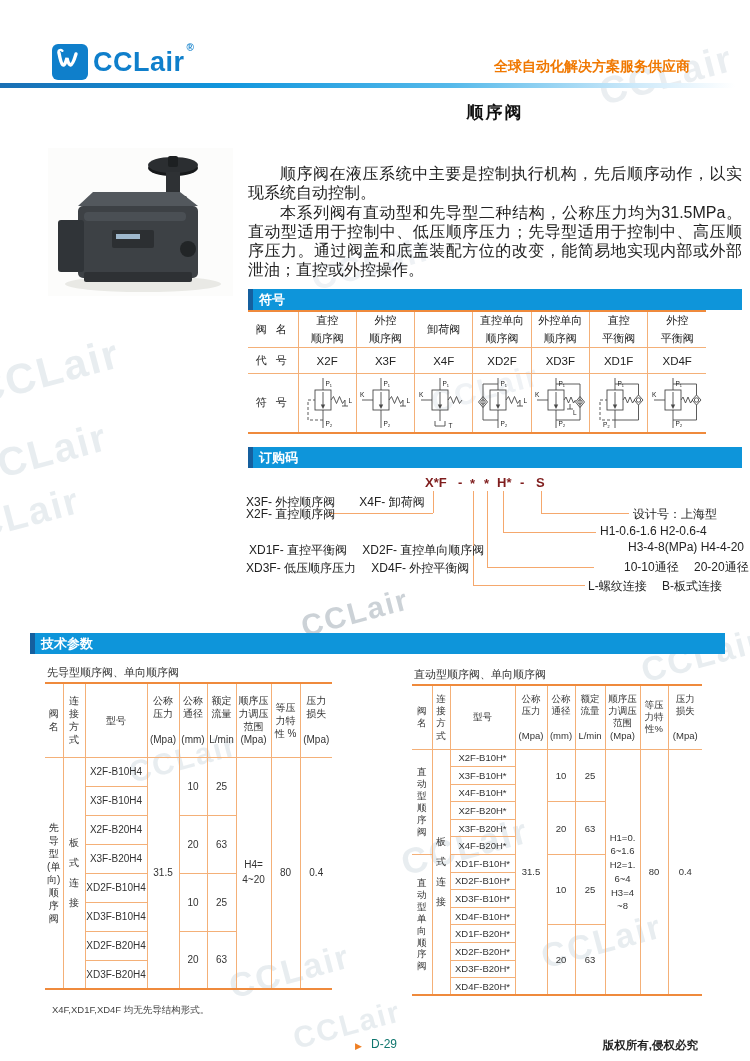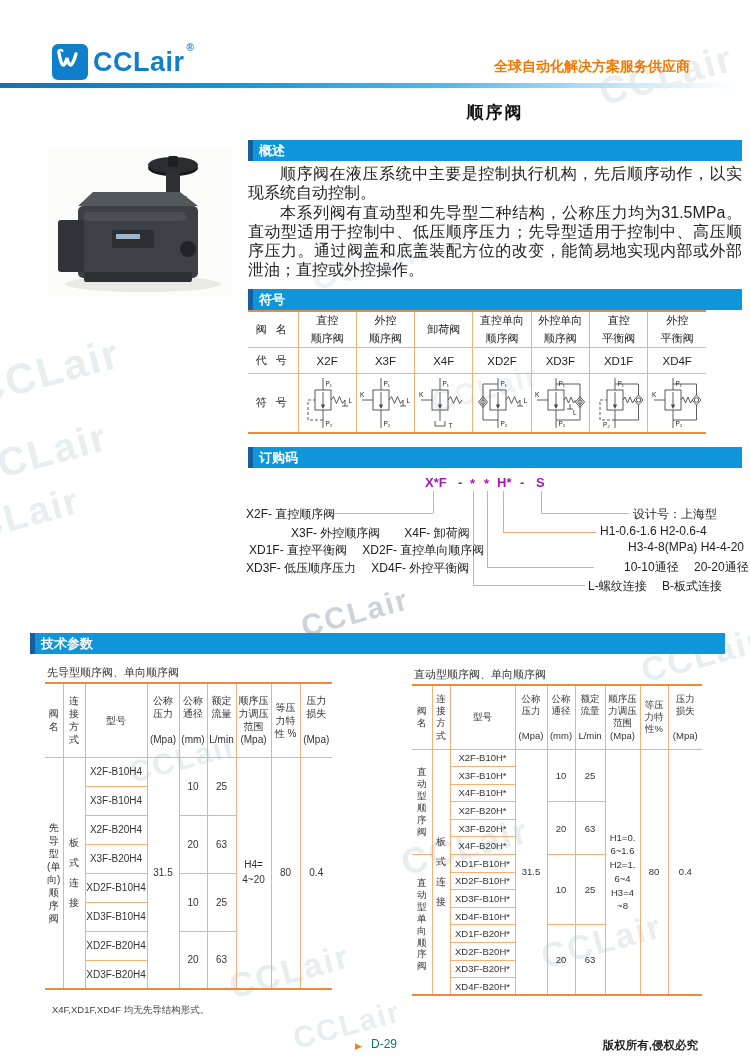--- a/index.html
+++ b/index.html
@@ -32,21 +32,21 @@
           border-top:2px solid #ef8a3c;border-bottom:2px solid #ef8a3c;}
   .stable td{border:1px solid #f4b078;text-align:center;vertical-align:middle;padding:0;color:#222;}
   .stable td.el{border-left:none;} .stable td.er{border-right:none;}
   .s-rowlabel{font-size:11px;letter-spacing:3px;}
   .s-name{font-size:11px;line-height:1.6;white-space:pre-line;}
   .s-code{font-size:11.5px;}
   .symsvg{display:block;margin:0 auto;}
   .symsvg text{font-size:6.5px;fill:#222;font-family:"Liberation Sans",sans-serif;}
   
   .oc-item{position:absolute;font-size:12px;color:#222;white-space:nowrap;}
-  .oc-code{position:absolute;font-size:13px;color:#a21caf;font-weight:bold;}
+  .oc-code{position:absolute;font-size:13px;color:#7f1d1d;font-weight:bold;}
   .lv,.lh{position:absolute;background:#f5a86d;}
   .lv{width:1px;} .lh{height:1px;}
   
   .ttitle{position:absolute;font-size:11px;color:#333;}
   .ttable{position:absolute;border-collapse:collapse;table-layout:fixed;
           border-top:2px solid #ef8a3c;border-bottom:2px solid #ef8a3c;font-size:10px;color:#333;}
   .ttable th,.ttable td{border:1px solid #f4b078;text-align:center;vertical-align:middle;
           padding:0;font-weight:normal;}
   .ttable .el{border-left:none;} .ttable .er{border-right:none;}
   .hd{white-space:pre-line;line-height:1.3;font-size:10px;}
@@ -107,21 +107,20 @@
       <polygon points="45,44 132,44 150,58 30,58" fill="#53585d"></polygon>
       <rect x="30" y="58" width="120" height="72" rx="5" fill="#3d4145"></rect>
       <rect x="10" y="72" width="26" height="52" rx="3" fill="#303438"></rect>
       <rect x="36" y="64" width="102" height="9" rx="4" fill="#4a4f54"></rect>
       <rect x="64" y="82" width="42" height="18" rx="2" fill="#2c2f32"></rect>
       <rect x="68" y="86" width="24" height="5" fill="#9fb8cc"></rect>
       <circle cx="140" cy="101" r="8" fill="#222527"></circle>
       <rect x="36" y="124" width="108" height="10" rx="2" fill="#2e3134"></rect>
     </svg>
 
-    <div class="bar" style="top:140px;">概述</div>
     <div class="overview">
       <p>顺序阀在液压系统中主要是控制执行机构，先后顺序动作，以实现系统自动控制。</p>
       <p>本系列阀有直动型和先导型二种结构，公称压力均为31.5MPa。直动型适用于控制中、低压顺序压力；先导型适用于控制中、高压顺序压力。通过阀盖和底盖装配方位的改变，能简易地实现内部或外部泄油；直控或外控操作。</p>
     </div>
 
     <div class="bar" style="top:289px;">符号</div>
     <table class="stable">
       <colgroup>
           <col style="width:50px">
           <col span="7" style="width:58.3px">
@@ -294,21 +293,21 @@
     <div class="lv" style="left:487px;top:491px;height:76px;"></div>
     <div class="lv" style="left:503px;top:491px;height:41px;"></div>
     <div class="lv" style="left:541px;top:491px;height:22px;"></div>
     <div class="lh" style="left:330px;top:513px;width:103px;"></div>
     <div class="lh" style="left:541px;top:513px;width:88px;"></div>
     <div class="lh" style="left:503px;top:532px;width:93px;"></div>
     <div class="lh" style="left:487px;top:567px;width:107px;"></div>
     <div class="lh" style="left:473px;top:585px;width:112px;"></div>
 
     <span class="oc-item" style="left:246px;top:506px;">X2F- 直控顺序阀</span>
-    <span class="oc-item" style="left:246px;top:525px;margin-left:45px;">X3F- 外控顺序阀　　X4F- 卸荷阀</span>
+    <span class="oc-item" style="left:246px;top:494px;">X3F- 外控顺序阀　　X4F- 卸荷阀</span>
     <span class="oc-item" style="left:249px;top:542px;">XD1F- 直控平衡阀　 XD2F- 直控单向顺序阀</span>
     <span class="oc-item" style="left:246px;top:560px;">XD3F- 低压顺序压力　 XD4F- 外控平衡阀</span>
     <span class="oc-item" style="left:633px;top:506px;">设计号：上海型</span>
     <span class="oc-item" style="left:600px;top:524px;">H1-0.6-1.6  H2-0.6-4</span>
     <span class="oc-item" style="left:600px;top:540px;margin-left:28px;">H3-4-8(MPa) H4-4-20</span>
     <span class="oc-item" style="left:624px;top:559px;">10-10通径　 20-20通径</span>
     <span class="oc-item" style="left:588px;top:578px;">L-螺纹连接　 B-板式连接</span>
 
     <div class="bar" style="left:30px;width:695px;top:633px;">技术参数</div>
 

